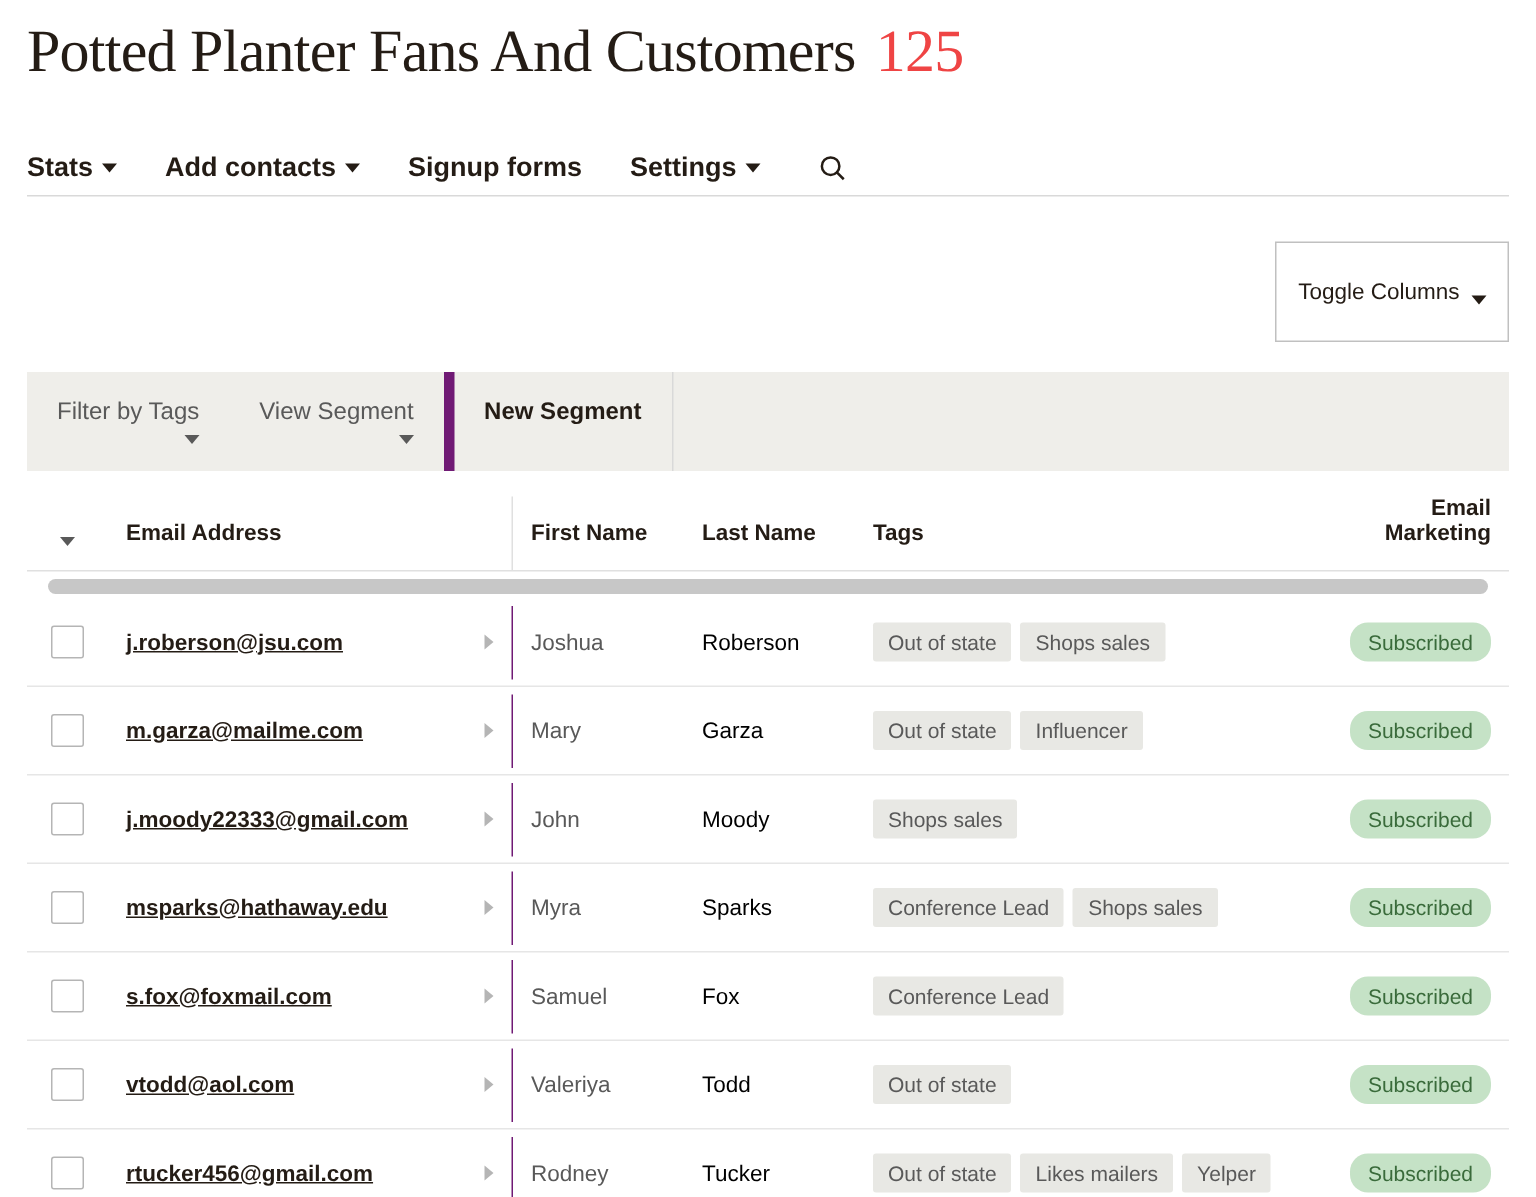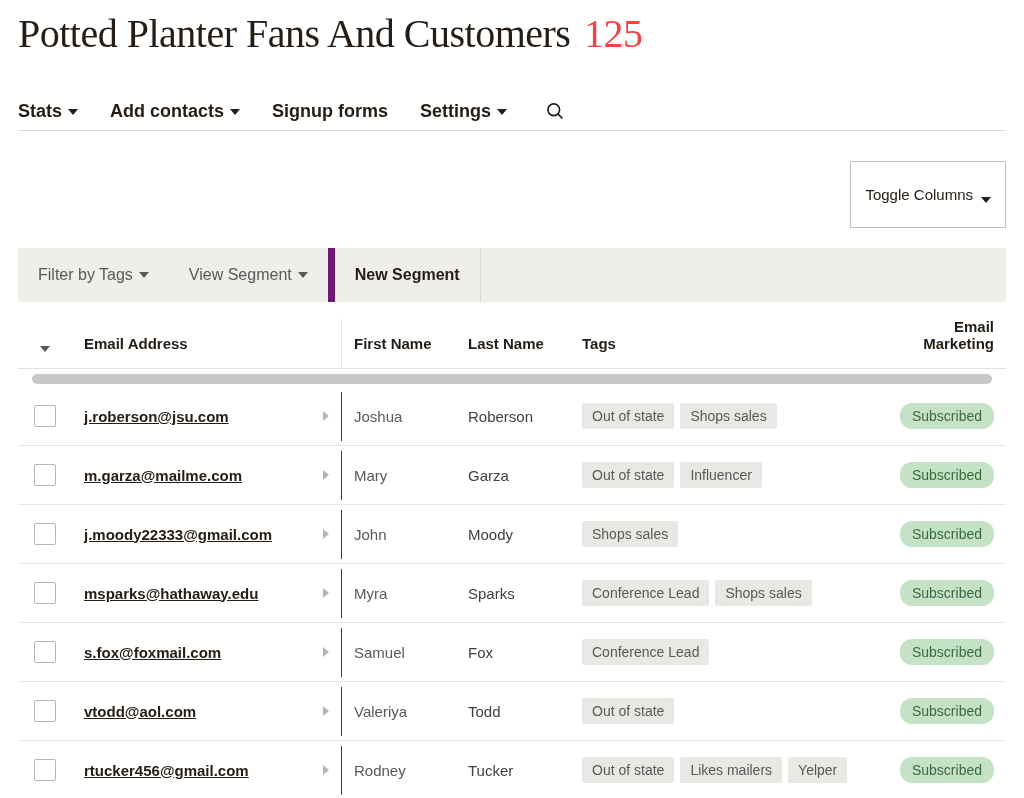--- a/index.html
+++ b/index.html
@@ -18,21 +18,21 @@
       margin-bottom: 36px;
       letter-spacing: -0.5px;
     }
     .page-title .count {
       color: #ef4444;
       font-weight: 300;
       margin-left: 4px;
     }
     .nav-row {
       display: flex;
-      align-items: flex-start;
+      align-items: flex-end;
       gap: 32px;
       border-bottom: 1px solid #d9d9d9;
       padding-bottom: 8px;
       margin-top: 44px;
     }
     .nav-item {
       font-size: 18px;
       font-weight: 600;
       color: #241c15;
       display: inline-flex;
@@ -71,43 +71,44 @@
       background: #efeeea;
       display: flex;
       align-items: stretch;
     }
     .segment-btn {
       padding: 18px 20px;
       font-size: 16px;
       color: #595959;
       cursor: pointer;
       display: inline-flex;
-      align-items: center;
+      align-items: flex-end;
       gap: 6px;
+      flex-direction: column;
     }
     .segment-btn.new {
       font-weight: 700;
       color: #241c15;
       border-left: 7px solid #701a75;
       border-right: 1px solid #d9d9d9;
     }
     .table-header {
       display: flex;
       align-items: flex-end;
       border-bottom: 1px solid #e0e0e0;
       font-size: 15px;
       font-weight: 700;
       color: #241c15;
       background: #fff;
     }
     .col { padding: 16px 12px; }
     .col-check { flex: 0 0 54px; display:flex; align-items:center; justify-content:center; }
     .col-email { flex: 0 0 270px; font-weight: 700; }
     .col-fname { flex: 0 0 114px; font-weight: 400; color: #595959; }
-    .col-lname { flex: 0 0 114px; font-weight: 400; color: #404040; }
+    .col-lname { flex: 0 0 114px; font-weight: 400; color: #000000; }
     .col-tags  { flex: 1 1 auto; font-weight: 400; color: #595959; }
     .col-mkt   { flex: 0 0 130px; text-align: right; font-weight: 400; color: #595959; }
     .table-header .col-email { border-right: 1px solid #e0e0e0; }
     .table-header .col-fname,
     .table-header .col-lname,
     .table-header .col-tags,
     .table-header .col-mkt { font-weight: 700; color: #241c15; }
     .header-chev {
       display:inline-block; width:0;height:0;
       border-left:5px solid transparent; border-right:5px solid transparent;

